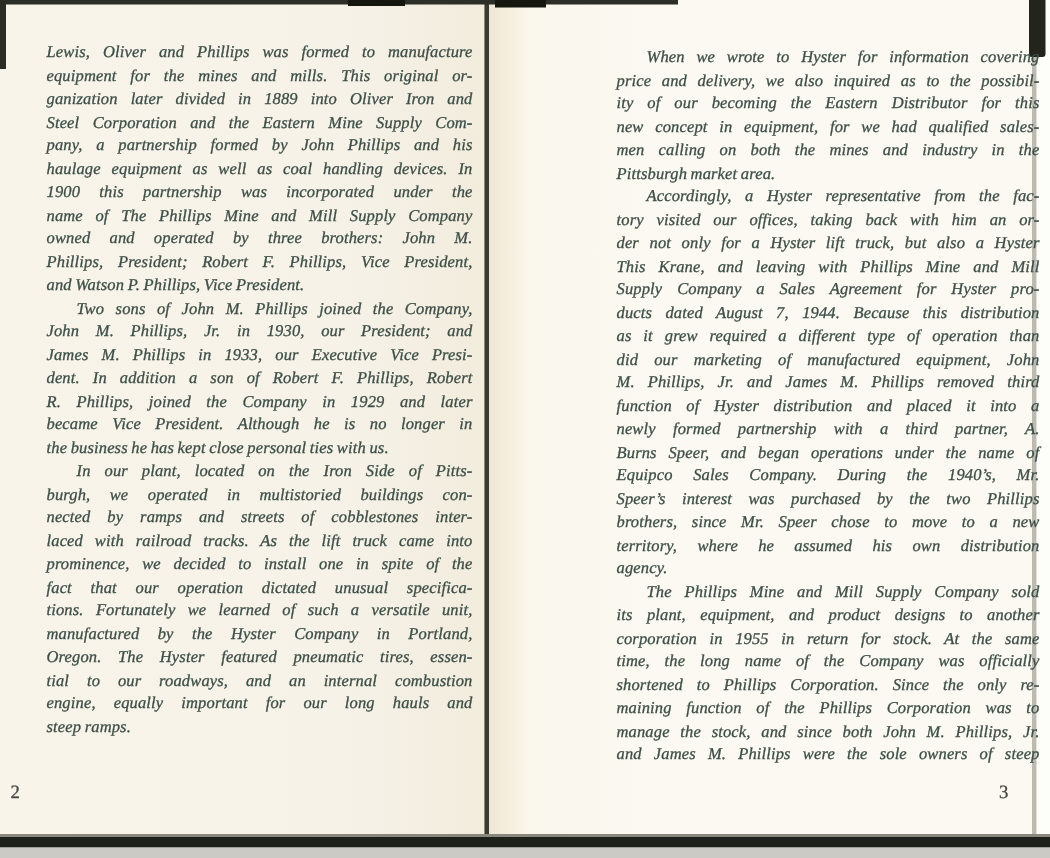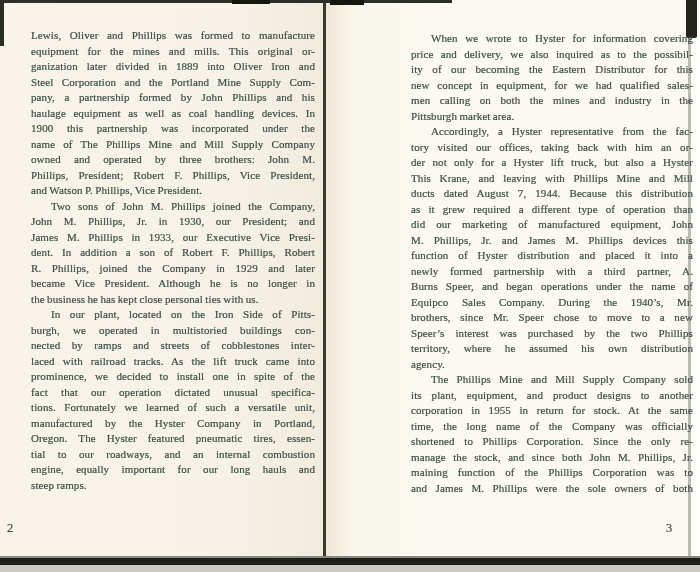--- a/index.html
+++ b/index.html
@@ -26,21 +26,21 @@
   .top-blob-a { left:232px; top:0; width:38px; height:4px; background:#15170f; }
   .top-blob-b { left:330px; top:0; width:34px; height:5px; background:#15170f; }
   .corner-tl  { left:0; top:0; width:4px; height:46px; background:#2b2d24; }
   .corner-tr  { left:686px; top:0; width:11px; height:38px; background:#23251d; border-radius:0 0 2px 2px; }
   .bottom-band{ left:0; top:556px; width:700px; height:9px; background:#1e201a;
                 border-top:2px solid #8a887e; box-sizing:border-box; }
   .bottom-strip{ left:0; top:565px; width:700px; height:7px; background:#cbcac5; }
 
   
   .text-col { position:absolute; color:#3d4f47; font-size:11px; line-height:15.5px;
-              letter-spacing:0.1px; word-spacing:-0.5px;
+              letter-spacing:0.1px; word-spacing:-0.5px;font-style:italic;
               -webkit-text-stroke:0.2px #3d4f47; }
   .text-left  { left:31px;  top:28px; width:284px; }
   .text-right { left:384px; top:31px; width:282px;margin-left:27px; }
   .para { margin:0; }
   .line { text-align:justify; text-align-last:justify; }
   .line.no-just { text-align-last:left; }
   .line.first-indent { padding-left:20px; }
 
   .page-num { position:absolute; color:#454a42; font-size:12.5px;
               -webkit-text-stroke:0.2px #454a42; }
@@ -65,21 +65,21 @@
   <div class="layer corner-tl"></div>
   <div class="layer corner-tr"></div>
   <div class="layer bottom-band"></div>
   <div class="layer bottom-strip"></div>
 
   <div class="text-col text-left">
       <div class="para">
         <div class="line">Lewis, Oliver and Phillips was formed to manufacture</div>
         <div class="line">equipment for the mines and mills. This original or-</div>
         <div class="line">ganization later divided in 1889 into Oliver Iron and</div>
-        <div class="line">Steel Corporation and the Portland Mine Supply Com-</div>
+        <div class="line">Steel Corporation and the Eastern Mine Supply Com-</div>
         <div class="line">pany, a partnership formed by John Phillips and his</div>
         <div class="line">haulage equipment as well as coal handling devices. In</div>
         <div class="line">1900 this partnership was incorporated under the</div>
         <div class="line">name of The Phillips Mine and Mill Supply Company</div>
         <div class="line">owned and operated by three brothers: John M.</div>
         <div class="line">Phillips, President; Robert F. Phillips, Vice President,</div>
         <div class="line no-just">and Watson P. Phillips, Vice President.</div>
       </div>
       <div class="para">
         <div class="line first-indent">Two sons of John M. Phillips joined the Company,</div>
@@ -113,42 +113,43 @@
         <div class="line">ity of our becoming the Eastern Distributor for this</div>
         <div class="line">new concept in equipment, for we had qualified sales-</div>
         <div class="line">men calling on both the mines and industry in the</div>
         <div class="line no-just">Pittsburgh market area.</div>
       </div>
       <div class="para">
         <div class="line first-indent">Accordingly, a Hyster representative from the fac-</div>
         <div class="line">tory visited our offices, taking back with him an or-</div>
         <div class="line">der not only for a Hyster lift truck, but also a Hyster</div>
         <div class="line">This Krane, and leaving with Phillips Mine and Mill</div>
+        <div class="line">Supply Company a Sales Agreement for Hyster pro-</div>
         <div class="line">ducts dated August 7, 1944. Because this distribution</div>
         <div class="line">as it grew required a different type of operation than</div>
         <div class="line">did our marketing of manufactured equipment, John</div>
-        <div class="line">M. Phillips, Jr. and James M. Phillips devices this</div>
+        <div class="line">M. Phillips, Jr. and James M. Phillips removed third</div>
         <div class="line">function of Hyster distribution and placed it into a</div>
         <div class="line">newly formed partnership with a third partner, A.</div>
         <div class="line">Burns Speer, and began operations under the name of</div>
         <div class="line">Equipco Sales Company. During the 1940’s, Mr.</div>
+        <div class="line">Speer’s interest was purchased by the two Phillips</div>
         <div class="line">brothers, since Mr. Speer chose to move to a new</div>
-        <div class="line">Speer’s interest was purchased by the two Phillips</div>
         <div class="line">territory, where he assumed his own distribution</div>
         <div class="line no-just">agency.</div>
       </div>
       <div class="para">
         <div class="line first-indent">The Phillips Mine and Mill Supply Company sold</div>
         <div class="line">its plant, equipment, and product designs to another</div>
         <div class="line">corporation in 1955 in return for stock. At the same</div>
         <div class="line">time, the long name of the Company was officially</div>
         <div class="line">shortened to Phillips Corporation. Since the only re-</div>
+        <div class="line">maining function of the Phillips Corporation was to</div>
         <div class="line">manage the stock, and since both John M. Phillips, Jr.</div>
-        <div class="line">maining function of the Phillips Corporation was to</div>
-        <div class="line">and James M. Phillips were the sole owners of both</div>
+        <div class="line">and James M. Phillips were the sole owners of steep</div>
       </div>
     </div>
 
   <div class="page-num page-num-left">2</div>
 
   <div class="page-num page-num-right">3</div>
 
 </div>
 
 </body></html>

